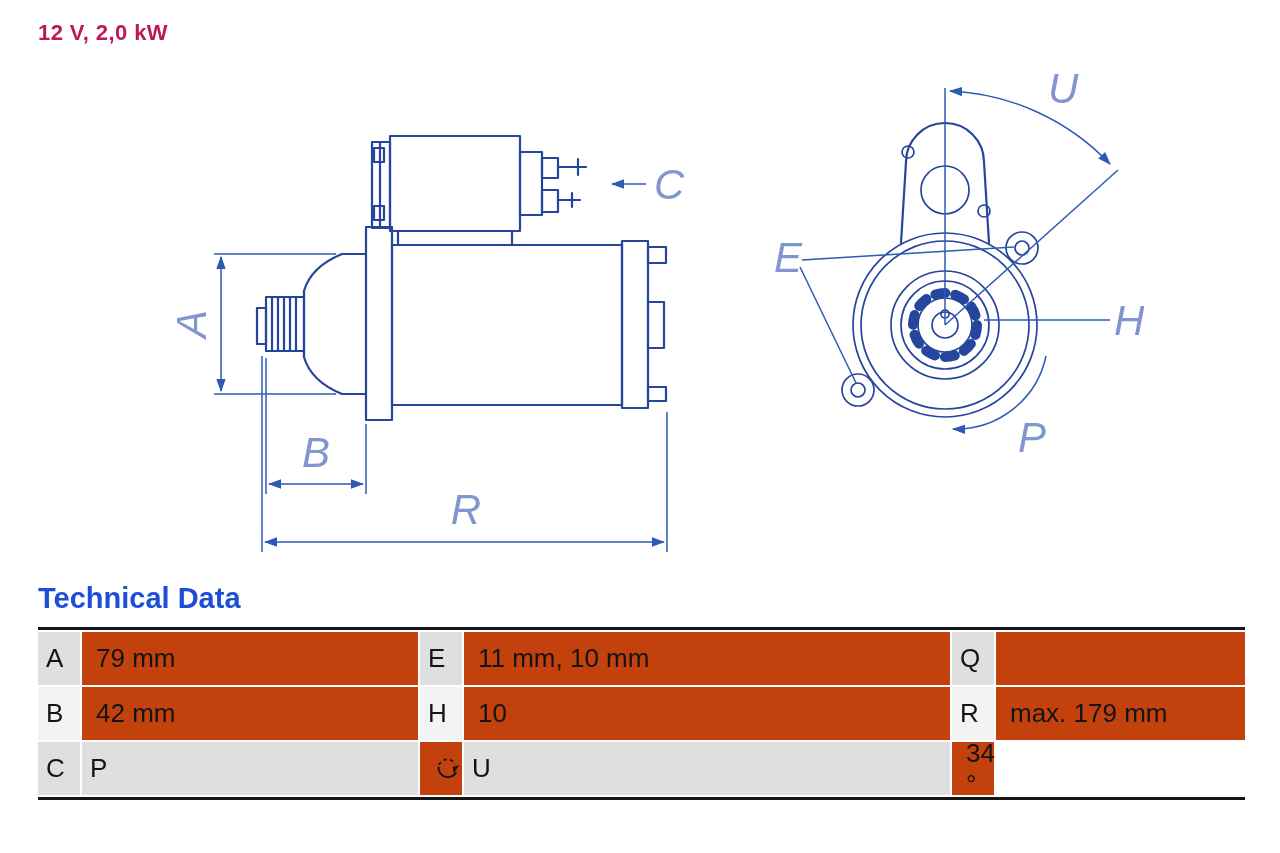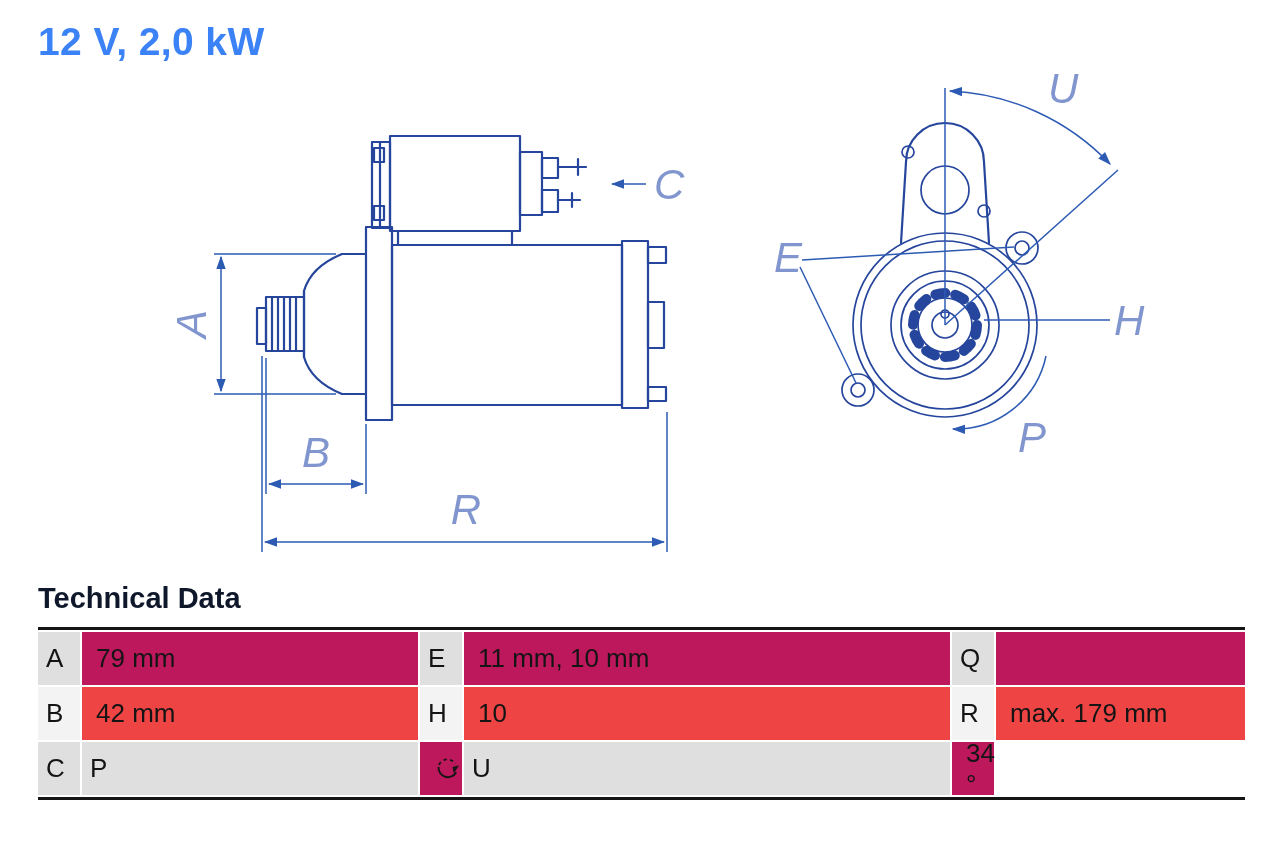--- a/index.html
+++ b/index.html
@@ -1,47 +1,47 @@
 <!DOCTYPE html>
 <html style="--outline: #26459c; --dim: #2d5bb4; --label: #8196ce;"><head>
 <meta charset="utf-8">
 <style>
   * { margin:0; padding:0; box-sizing:border-box; }
   html,body { width:1280px; height:853px; background:#ffffff;
               font-family:"Liberation Sans", sans-serif; color:#1a1a1a; }
   .page { position:relative; width:1280px; height:853px; overflow:hidden; background:#fff; }
 
-  .title { position:absolute; left:38px; top:20px; font-size:39px; font-weight:600;
-           letter-spacing:0.4px; color:#3b82f6; z-index:2; }
+  .title { position:absolute; left:38px; top:20px; font-size:22px; font-weight:600;
+           letter-spacing:0.4px; color:#be185d; z-index:2; }
 
   svg.drawing { position:absolute; left:0; top:0; z-index:1; }
 
   .outline { stroke:var(--outline,#26459c); fill:none; stroke-width:2.2;
              stroke-linecap:round; stroke-linejoin:round; }
   .thin    { stroke-width:1.7; }
   .dim     { stroke:var(--dim,#2d5bb4); fill:none; stroke-width:1.5; }
   .dimfill { fill:var(--dim,#2d5bb4); stroke:none; }
   .lbl     { fill:var(--label,#8196ce); font-size:42px; font-style:italic;
              font-family:"Liberation Sans", sans-serif; stroke:none; }
   .gear-teeth { stroke:var(--outline,#26459c); fill:none; stroke-width:10;
                 stroke-dasharray:10.05 10.06; }
 
   .tech { position:absolute; left:38px; top:582px; width:1207px; z-index:2; }
-  .tech h2 { font-size:29px; font-weight:700; color:#0f172a; margin-bottom:12px; }
+  .tech h2 { font-size:29px; font-weight:700; color:#1d4ed8; margin-bottom:12px; }
 
   .data-table { display:grid; grid-template-columns:42px 336px 42px 486px 42px 1fr;
                 gap:2px; padding:2px 0; background:#fff;
                 border-top:3px solid #151515; border-bottom:3px solid #151515; }
   .cell { height:53px; display:flex; align-items:center; font-size:26px; color:#141414; }
   .key  { padding-left:8px; }
   .val  { padding-left:14px; }
   .gk { background:#dfdfdf; }  
-  .g  { background:#be185d; }  
+  .g  { background:#c2410c; }  
   .wk { background:#f3f3f3; }  
-  .w  { background:#ef4444; }  
+  .w  { background:#c2410c; }  
 
   .rot-icon { display:block; }
   .rot-icon .arc-solid  { stroke:#151515; stroke-width:2.4; fill:none; }
   .rot-icon .arc-dashed { stroke:#151515; stroke-width:2.2; fill:none; stroke-dasharray:4 4; }
   .rot-icon .head { fill:#151515; }
 </style>
 </head>
 <body>
 
 <div class="page">

